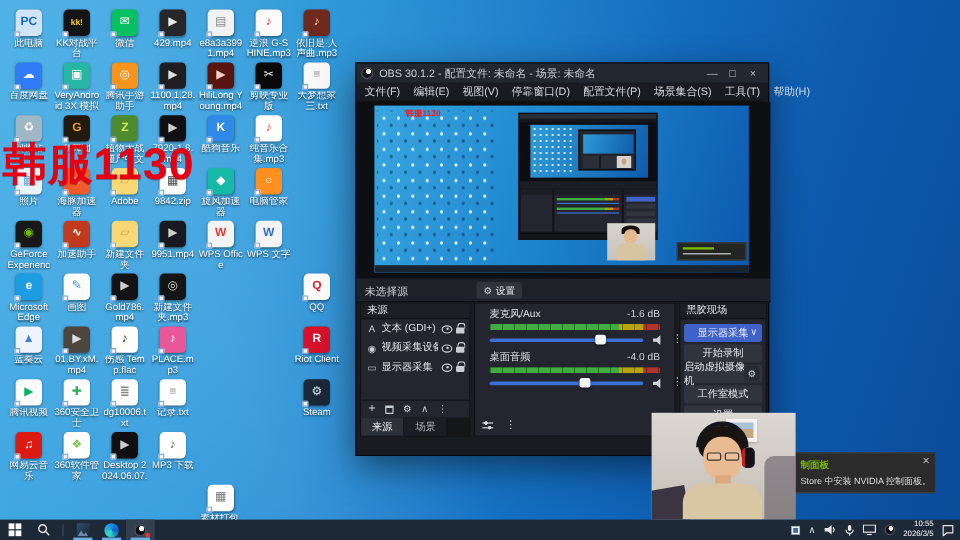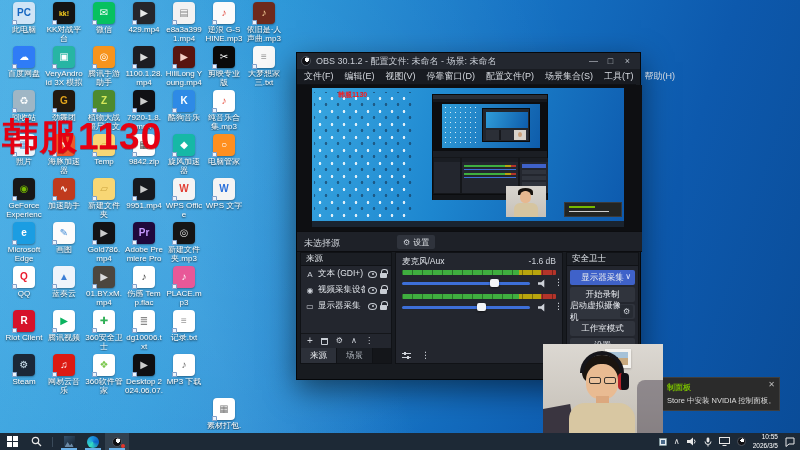--- a/index.html
+++ b/index.html
@@ -4,21 +4,21 @@
 <style>
   html,body{margin:0;padding:0;background:#000;}
   *{box-sizing:border-box;font-family:"Liberation Sans","DejaVu Sans",sans-serif;}
   #stage{position:relative;width:800px;height:450px;overflow:hidden;
     background:linear-gradient(108deg,#38a6e0 0%,#2191d6 30%,#1673c4 55%,#0d59ad 78%,#0a4c98 100%);
     user-select:none;}
   #stage::before{content:"";position:absolute;inset:0;
     background:linear-gradient(70deg,rgba(160,220,255,.18) 0 26%,rgba(255,255,255,0) 44%),
                radial-gradient(circle at 28% 30%,rgba(255,255,255,.10),rgba(255,255,255,0) 55%);}
   
-  #icon-grid{position:absolute;left:4px;top:0;width:282px;height:430px;display:grid;
+  #icon-grid{position:absolute;left:4px;top:6px;width:282px;height:430px;display:grid;
     grid-template-columns:repeat(7,40px);grid-auto-rows:44px;overflow:hidden;z-index:2;}
   .dcell{display:flex;flex-direction:column;align-items:center;padding-top:2px;}
   .tile{width:22px;height:22px;border-radius:4px;display:flex;align-items:center;justify-content:center;
     box-shadow:0 1px 2px rgba(0,0,0,.35);position:relative;flex:0 0 auto;}
   .tile::after{content:"";position:absolute;left:-1px;bottom:-1px;width:5px;height:5px;background:#eef4fb;border-radius:1px;box-shadow:0 0 0 1px rgba(40,90,160,.55) inset;}
   .tglyph{font-size:10px;font-weight:bold;line-height:1;}
   .dlabel{margin-top:2px;font-size:8px;line-height:1.1;color:#fff;text-align:center;max-height:17px;overflow:hidden;
     text-shadow:0 1px 2px rgba(0,0,0,.85);padding:0 1px;width:40px;word-break:break-all;}
   
   #overlay-text{position:absolute;left:2px;top:112px;font-size:37px;font-weight:800;color:#e60012;
@@ -93,21 +93,21 @@
   .i-eye::after{content:"";position:absolute;left:2.5px;top:1.5px;width:2px;height:2px;border-radius:50%;background:#c8cdd4;}
   .i-lock{width:7px;height:5px;background:#c8cdd4;border-radius:1px;position:relative;margin-top:3px;flex:0 0 auto;}
   .i-lock::before{content:"";position:absolute;left:1px;top:-4px;width:5px;height:4px;border:1px solid #c8cdd4;border-bottom:none;border-radius:3px 3px 0 0;}
   #src-toolbar{position:absolute;left:0;bottom:15px;width:100%;height:15px;display:flex;align-items:center;gap:8px;padding-left:6px;background:#23262e;border-top:1px solid #14161a;}
   #src-toolbar .tbi{font-size:10px;color:#cfd3da;line-height:1;}
   .i-trash{width:7px;height:7px;border:1px solid #c8cdd4;border-top:2px solid #c8cdd4;border-radius:0 0 1px 1px;}
   #dock-tabs{position:absolute;left:0;bottom:0;width:100%;height:15px;display:flex;background:#14161a;}
   .dtab{min-width:36px;padding:0 8px;font-size:8.5px;color:#aeb4bc;display:flex;align-items:center;justify-content:center;background:#1b1e24;border-right:1px solid #101216;}
   .dtab.active{background:#2c3039;color:#eef1f5;}
   
-  .mchan{padding:3px 6px 0;}
+  .mchan{padding:3px 12px 0;}
   .mhead{display:flex;justify-content:space-between;font-size:8.5px;color:#dfe3e8;}
   .mdb{color:#cfd3da;text-align:right;}
   .mmeter{height:5px;margin-top:2px;border-radius:1px;background:
     repeating-linear-gradient(90deg,rgba(0,0,0,.35) 0 1px,transparent 1px 10px),
     linear-gradient(90deg,#3fae3f 0 76%,#b8a50e 76% 90%,#b3342a 90% 100%);}
   .mslider{position:relative;height:12px;margin-top:2px;}
   .mtrack{position:absolute;left:0;top:5px;width:128px;height:3px;border-radius:2px;background:#3d6fd8;}
   .mhandle{position:absolute;top:2px;width:9px;height:8px;border-radius:2px;background:#f2f4f6;box-shadow:0 1px 2px rgba(0,0,0,.5);}
   .i-spk{position:absolute;left:136px;top:2px;width:9px;height:9px;background:#cfd3da;
     clip-path:polygon(0 35%,35% 35%,70% 5%,70% 95%,35% 65%,0 65%);}
@@ -309,21 +309,21 @@
       <div class="dcell">
         <div class="tile" style="background: rgb(239, 90, 42);">
           <span class="tglyph" style="color: rgb(255, 255, 255);">∿</span>
         </div>
         <div class="dlabel">海豚加速器</div>
       </div>
       <div class="dcell">
         <div class="tile" style="background: rgb(248, 215, 117);">
           <span class="tglyph" style="color: rgb(216, 171, 58);">▱</span>
         </div>
-        <div class="dlabel">Temp</div>
+        <div class="dlabel">Adobe</div>
       </div>
       <div class="dcell">
         <div class="tile" style="background: rgb(253, 253, 253);">
           <span class="tglyph" style="color: rgb(68, 68, 68);">▦</span>
         </div>
         <div class="dlabel">9842.zip</div>
       </div>
       <div class="dcell">
         <div class="tile" style="background: rgb(22, 184, 166);">
           <span class="tglyph" style="color: rgb(255, 255, 255);">◆</span>
@@ -384,26 +384,20 @@
         <div class="tile" style="background: rgb(252, 252, 252);">
           <span class="tglyph" style="color: rgb(74, 144, 216);">✎</span>
         </div>
         <div class="dlabel">画图</div>
       </div>
       <div class="dcell">
         <div class="tile" style="background: rgb(19, 19, 22);">
           <span class="tglyph" style="color: rgb(204, 204, 204);">▶</span>
         </div>
         <div class="dlabel">Gold786.mp4</div>
-      </div>
-      <div class="dcell">
-        <div class="tile" style="background: rgb(32, 9, 60);">
-          <span class="tglyph" style="color: rgb(199, 155, 255);">Pr</span>
-        </div>
-        <div class="dlabel">Adobe Premiere Pro</div>
       </div>
       <div class="dcell">
         <div class="tile" style="background: rgb(21, 21, 21);">
           <span class="tglyph" style="color: rgb(221, 221, 221);">◎</span>
         </div>
         <div class="dlabel">新建文件夹.mp3</div>
       </div>
       <div class="dcell"></div>
       <div class="dcell"></div>
       <div class="dcell">
@@ -645,37 +639,41 @@
             </div>
             <div class="mmeter"></div>
             <div class="mslider">
               <div class="mtrack"></div>
               <span class="mhandle" style="left: 88.16px;"></span>
               <span class="i-spk"></span>
               <span class="mdots">⋮</span>
             </div>
           </div>
           <div class="mchan">
+            <div class="mhead">
+              <span class="mname">桌面音频</span>
+              <span class="mdb">-4.0 dB</span>
+            </div>
             <div class="mmeter"></div>
             <div class="mslider">
               <div class="mtrack"></div>
               <span class="mhandle" style="left: 75.36px;"></span>
               <span class="i-spk"></span>
               <span class="mdots">⋮</span>
             </div>
           </div>
         </div>
       <div id="mixer-foot">
         <span class="i-sliders"></span>
         <span class="tbi" style="font-size:9px;color:#cfd3da">⋮</span>
       </div>
     </div>
 
     <div class="dock" id="dock-controls">
-      <div class="dock-head">安全卫士</div>
+      <div class="dock-head">黑胶现场</div>
       <div id="control-list">
           <div class="cbtn primary">
             <span class="cbl">显示器采集</span>
             <span class="cchev">∨</span>
           </div>
           <div class="cbtn">
             <span class="cbl">开始录制</span>
           </div>
           <div class="cbtn has-gear">
             <span class="cbl">启动虚拟摄像机</span>

